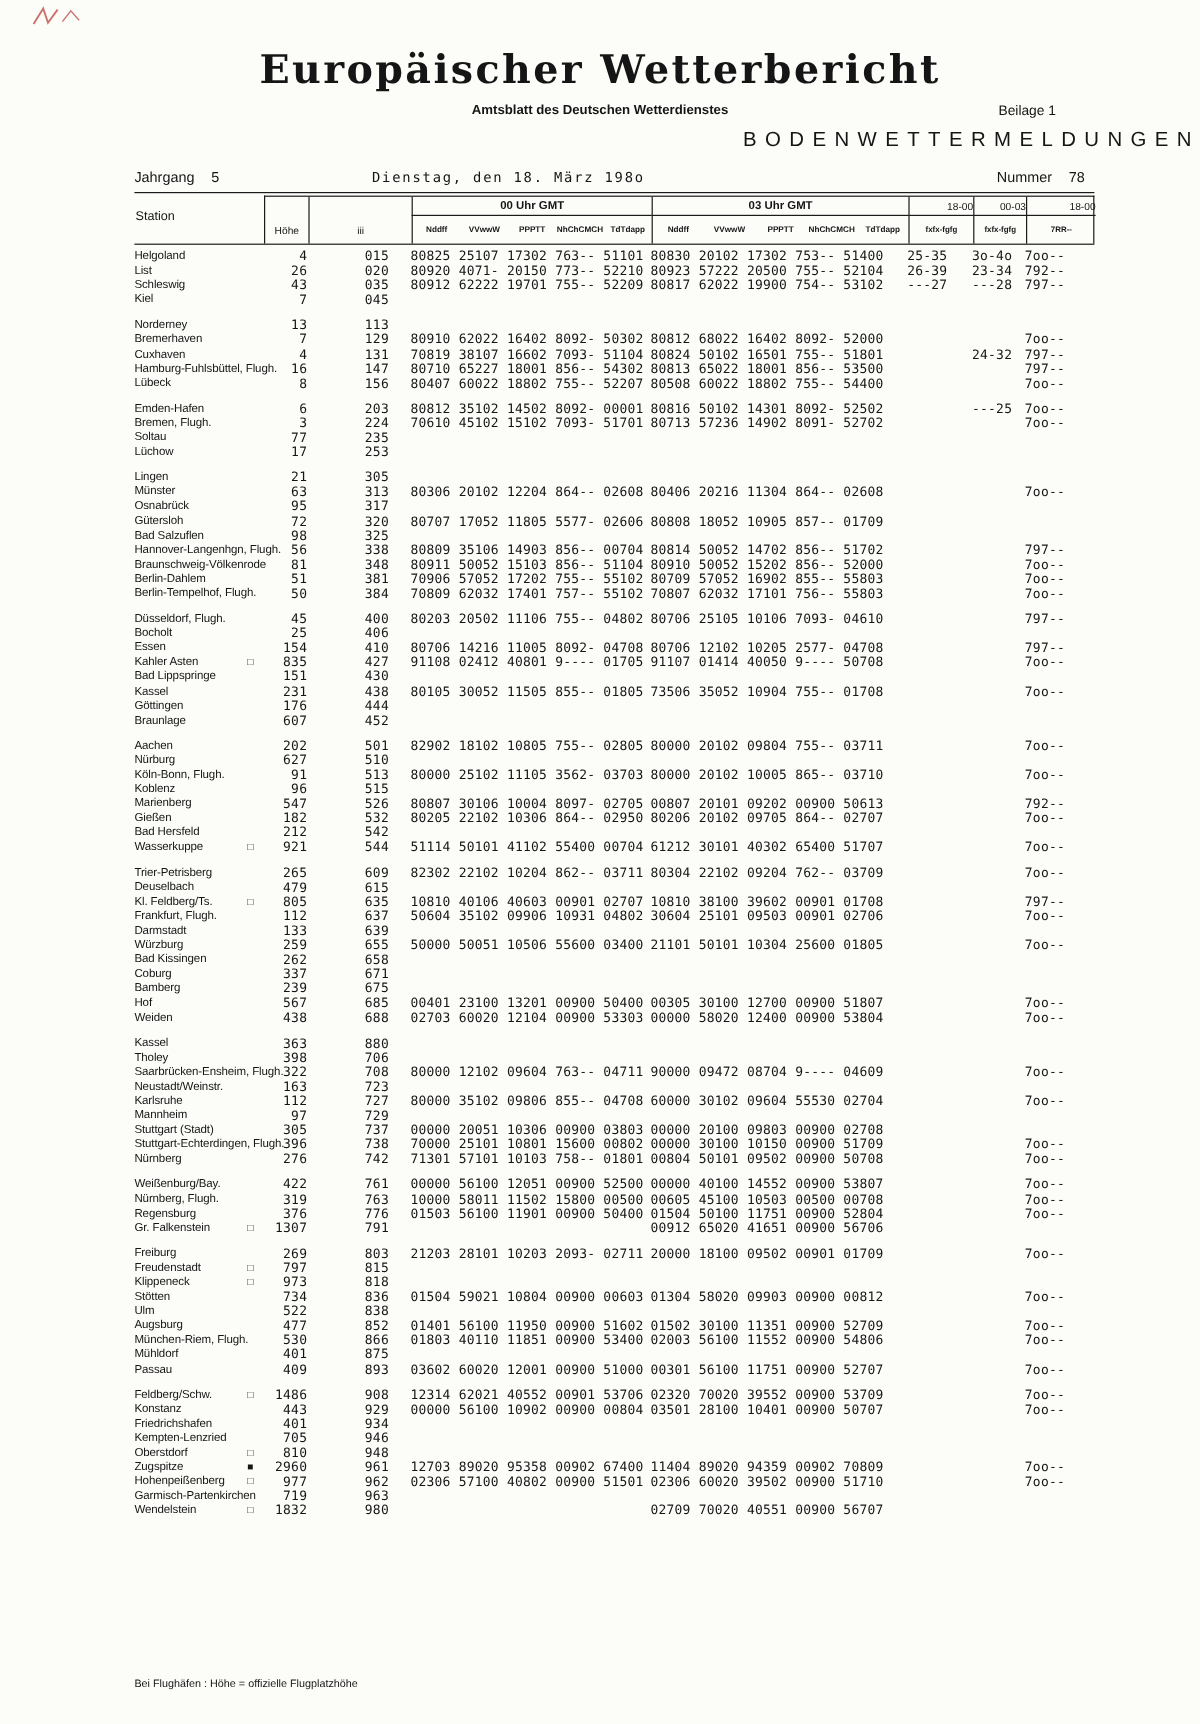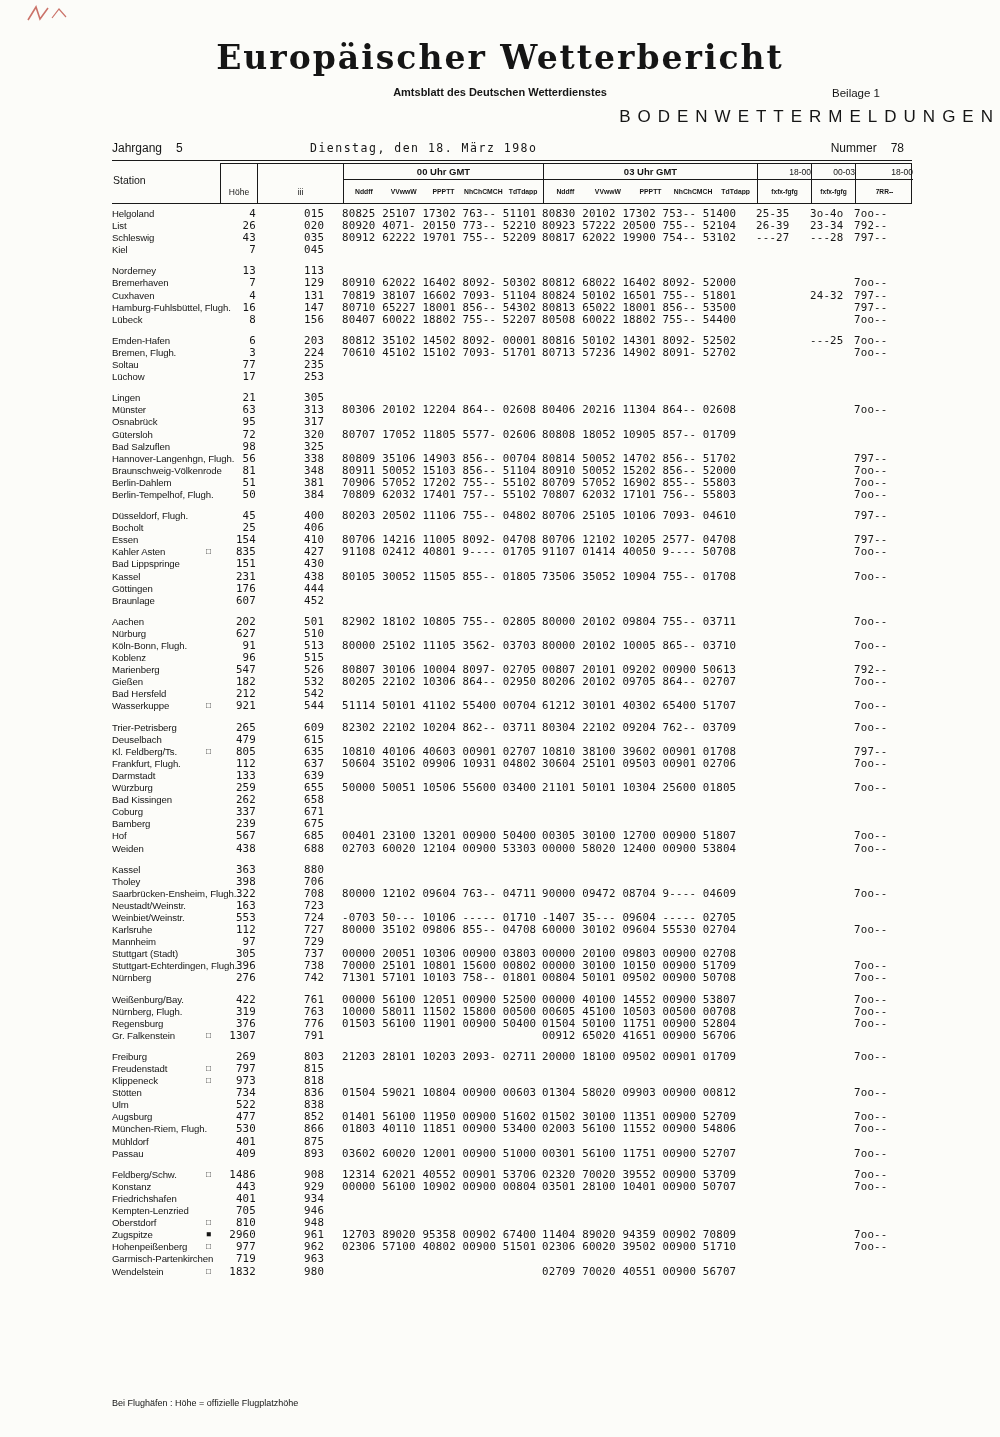--- a/index.html
+++ b/index.html
@@ -689,31 +689,20 @@
           <div class="c c1"></div>
           <div class="c c2">163</div>
           <div class="c c3">723</div>
           <div class="c c4"></div>
           <div class="c c5"></div>
           <div class="c c6"></div>
           <div class="c c7"></div>
           <div class="c c8"></div>
         </div>
         <div class="row">
-          <div class="c c0">Weinbiet/Weinstr.</div>
-          <div class="c c1"></div>
-          <div class="c c2">553</div>
-          <div class="c c3">724</div>
-          <div class="c c4">-0703 50--- 10106 ----- 01710</div>
-          <div class="c c5">-1407 35--- 09604 ----- 02705</div>
-          <div class="c c6"></div>
-          <div class="c c7"></div>
-          <div class="c c8"></div>
-        </div>
-        <div class="row">
           <div class="c c0">Karlsruhe</div>
           <div class="c c1"></div>
           <div class="c c2">112</div>
           <div class="c c3">727</div>
           <div class="c c4">80000 35102 09806 855-- 04708</div>
           <div class="c c5">60000 30102 09604 55530 02704</div>
           <div class="c c6"></div>
           <div class="c c7"></div>
           <div class="c c8">7oo--</div>
         </div>

